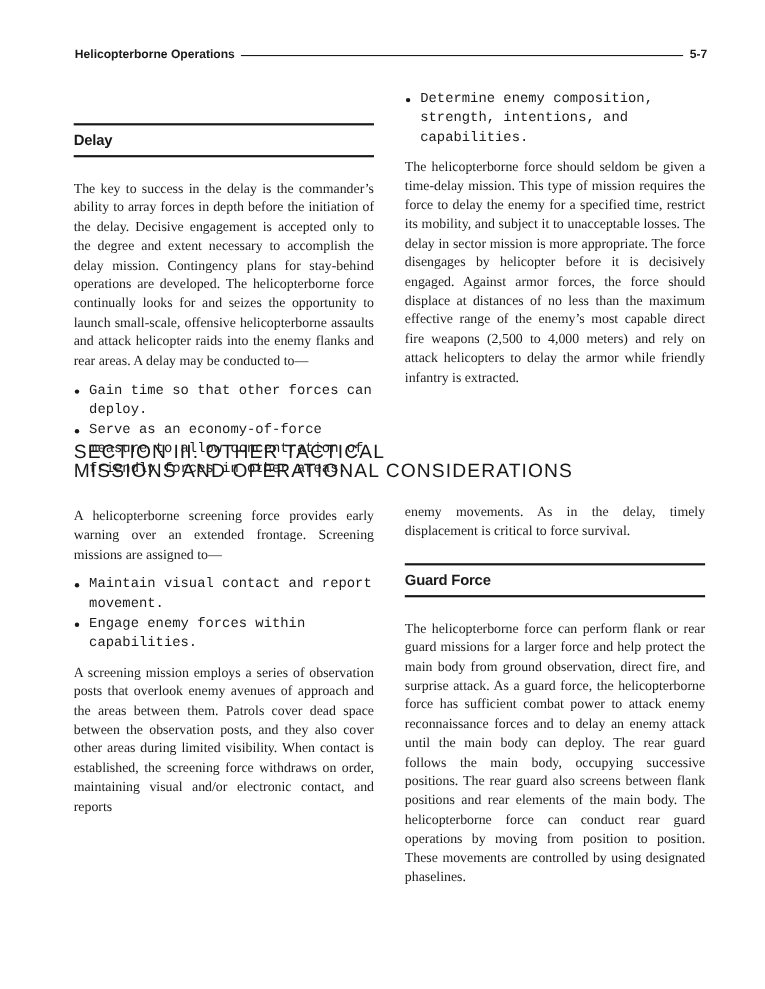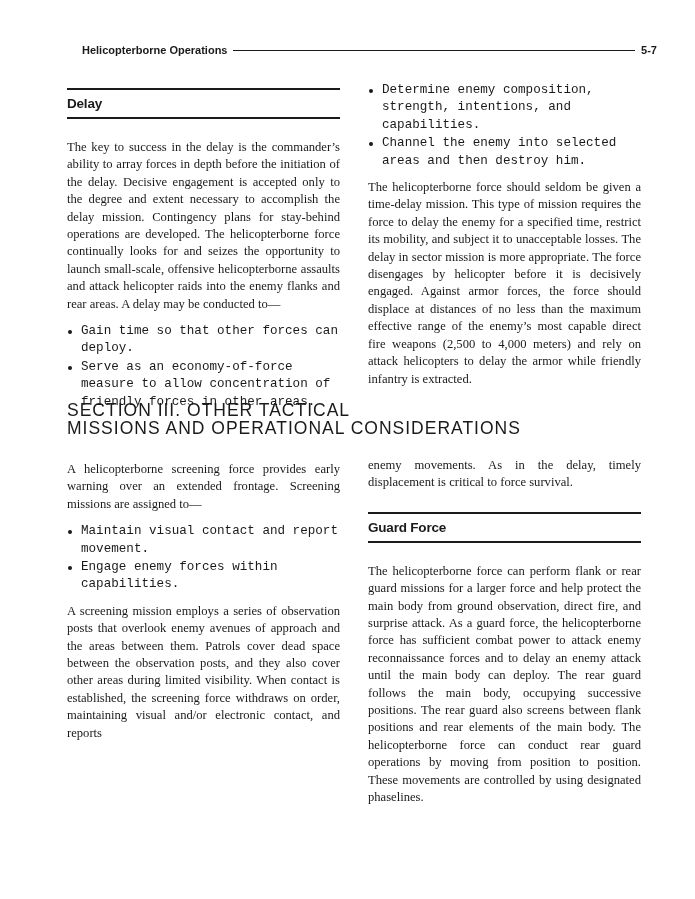--- a/index.html
+++ b/index.html
@@ -9,21 +9,21 @@
     }
     body {
       width: 695px;
       height: 899px;
       position: relative;
       overflow: hidden;
       color: #1a1a1a;
     }
     .running-head {
       position: absolute;
-      left: 82px;
+      left: 68px;
       top: 42px;
       width: 575px;
       height: 16px;
       display: flex;
       align-items: center;
       font-family: "Liberation Sans", sans-serif;
       font-weight: bold;
       font-size: 11px;
     }
     .running-head .rule {
@@ -47,20 +47,21 @@
     .heading {
       border-top: 2px solid #1a1a1a;
       border-bottom: 2px solid #1a1a1a;
       padding: 5px 0 4px 0;
       font-family: "Liberation Sans", sans-serif;
       font-weight: bold;
       font-size: 13.5px;
       line-height: 18px;
       letter-spacing: -0.2px;
       margin-bottom: 20px;
+      margin-top: 24px;
     }
     ul.bullets {
       list-style: none;
       margin: 10px 0 0 0;
       padding: 0;
       font-family: Liberation Mono, monospace;
     }
     ul.bullets li {
       position: relative;
       padding-left: 14px;
@@ -102,21 +103,20 @@
   <p>The key to success in the delay is the commander’s ability to array forces in depth before the initiation of the delay. Decisive engagement is accepted only to the degree and extent necessary to accomplish the delay mission. Contingency plans for stay-behind operations are developed. The helicopterborne force continually looks for and seizes the opportunity to launch small-scale, offensive helicopterborne assaults and attack helicopter raids into the enemy flanks and rear areas. A delay may be conducted to—</p>
   <ul class="bullets">
     <li><span class="dot"></span><span>Gain time so that other forces can deploy.</span></li>
     <li><span class="dot"></span><span>Serve as an economy-of-force measure to allow concentration of friendly forces in other areas.</span></li>
   </ul>
 </div>
 
 <div class="col" style="left:368px; top:82px;">
   <ul class="bullets" style="margin-top:0;">
     <li><span class="dot"></span><span>Determine enemy composition, strength, intentions, and capabilities.</span></li>
-    <li><span class="dot"></span><span>Channel the enemy into selected areas and then destroy him.</span></li>
   </ul>
   <p style="margin-top:9px;">The helicopterborne force should seldom be given a time-delay mission. This type of mission requires the force to delay the enemy for a specified time, restrict its mobility, and subject it to unacceptable losses. The delay in sector mission is more appropriate. The force disengages by helicopter before it is decisively engaged. Against armor forces, the force should displace at distances of no less than the maximum effective range of the enemy’s most capable direct fire weapons (2,500 to 4,000 meters) and rely on attack helicopters to delay the armor while friendly infantry is extracted.</p>
 </div>
 
 <div class="section-title">
   <div>SECTION III. OTHER TACTICAL</div>
   <div>MISSIONS AND OPERATIONAL CONSIDERATIONS</div>
 </div>
 
 <div class="col" style="left:67px; top:461px;">

